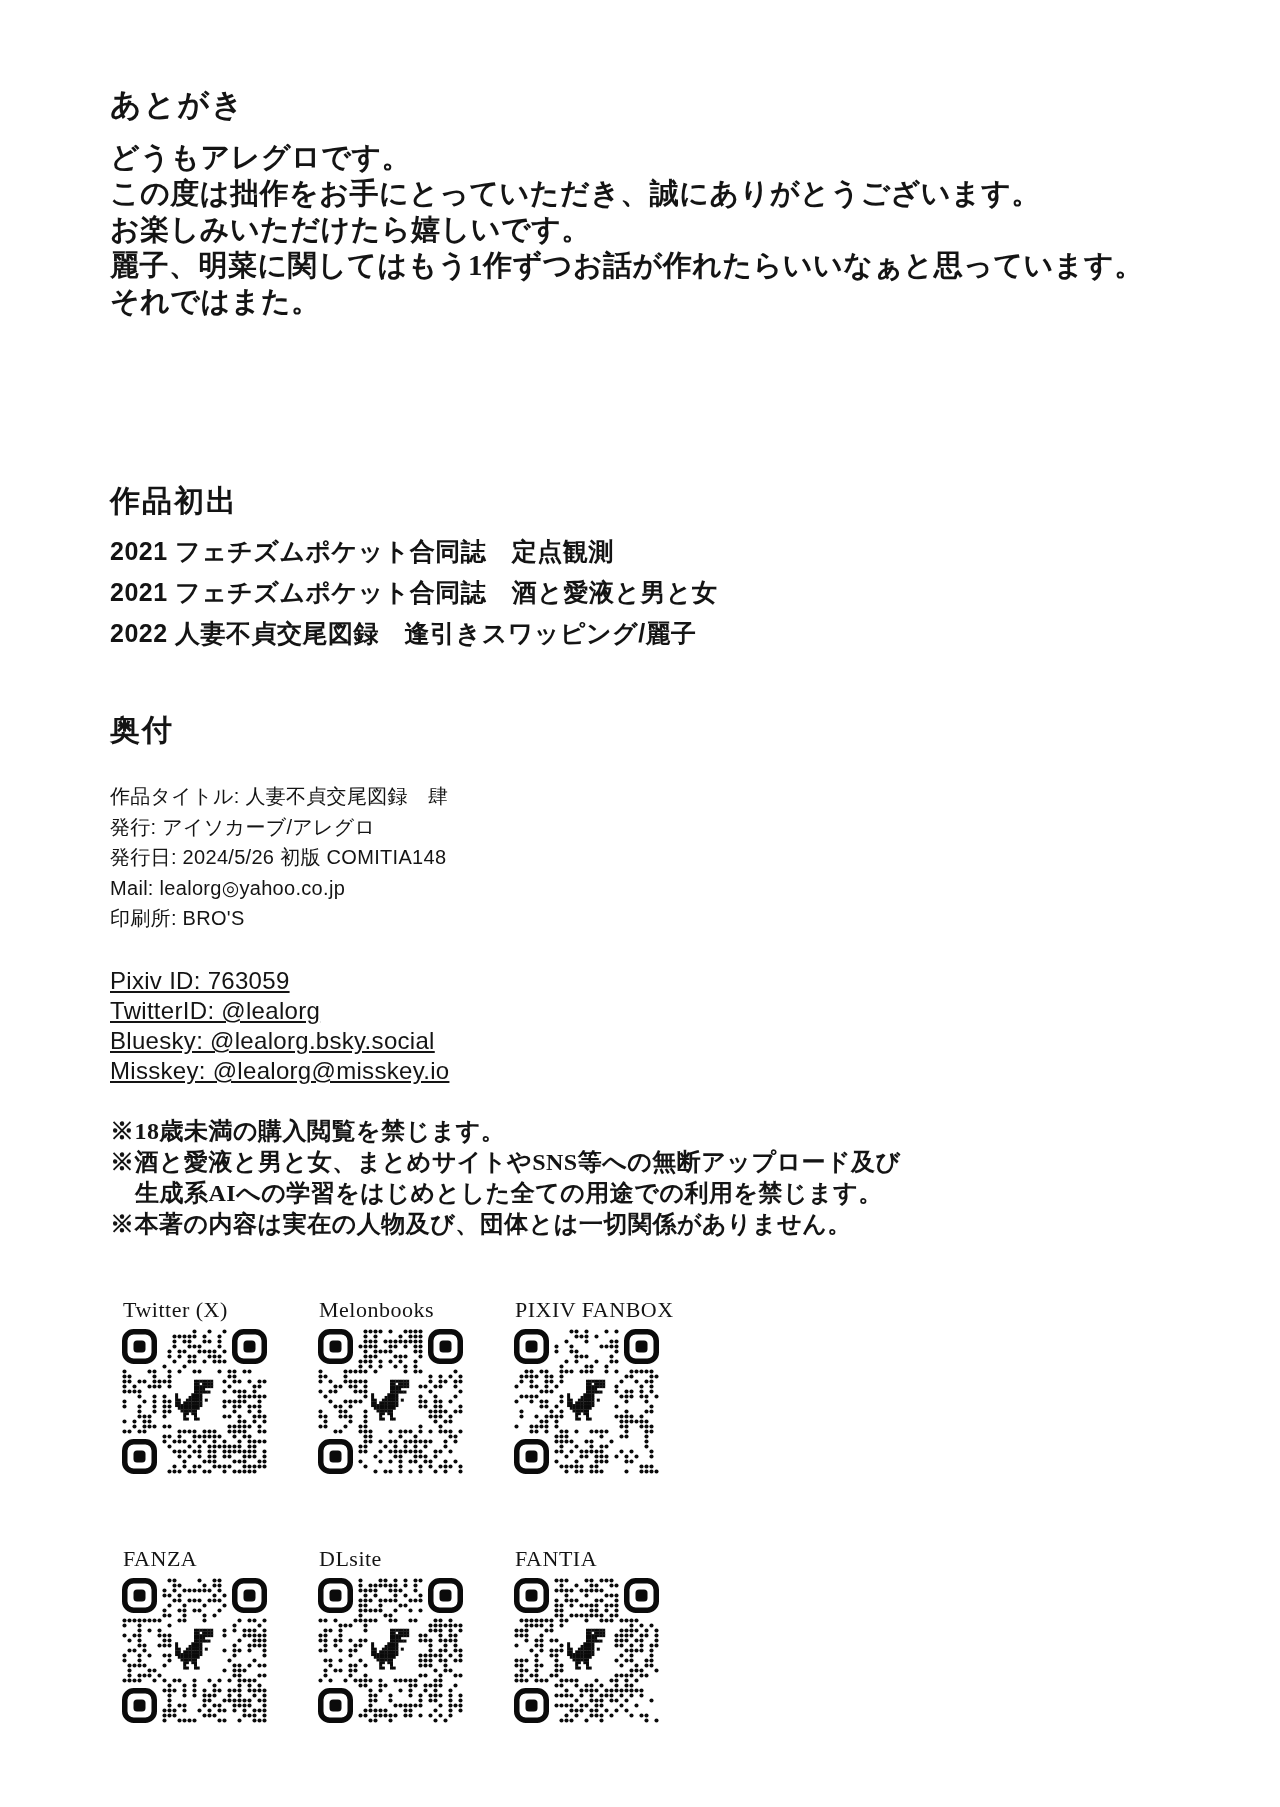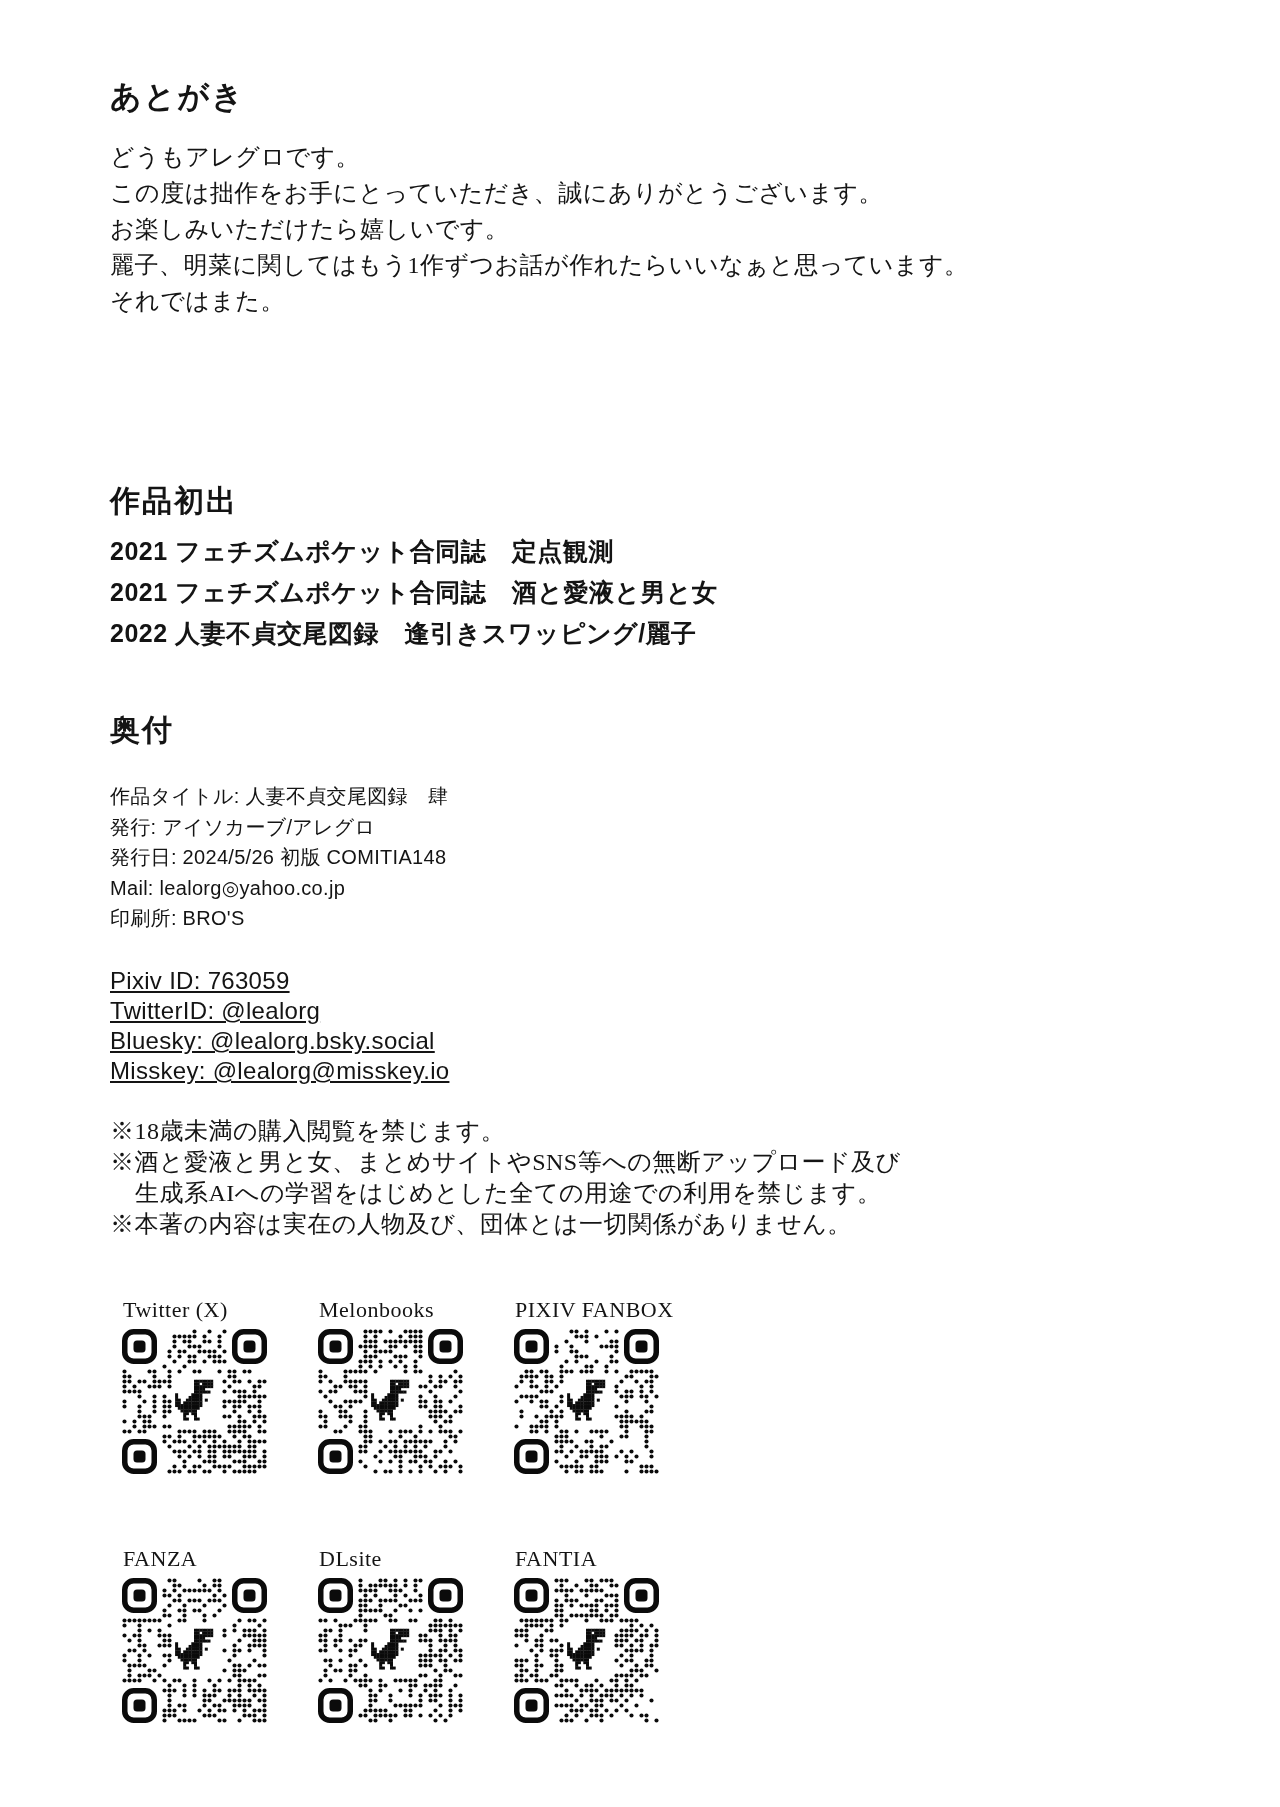--- a/index.html
+++ b/index.html
@@ -11,30 +11,30 @@
     background:#ffffff;
     color:#141414;
     overflow:hidden;
   }
   .serif{font-family:"Liberation Serif","DejaVu Serif",serif;}
   .sans{font-family:"Liberation Sans","DejaVu Sans",sans-serif;}
 
   .abs{position:absolute;left:110px;}
 
   .h-afterword{
-    top:76px;
+    top:84px;
     font-size:31px;
     font-weight:700;
     letter-spacing:2px;
   }
   .afterword-body{
     top:139px;
-    font-size:24px;
+    font-size:29px;
     line-height:36px;
-    font-weight:400;
+    font-weight:700;
     letter-spacing:0.5px;
     white-space:nowrap;
   }
 
   .h-section{
     font-size:30px;
     font-weight:700;
     letter-spacing:2px;
   }
   .h-shoshutsu{top:481px;}
@@ -63,21 +63,21 @@
     font-weight:500;
     letter-spacing:0.3px;
     white-space:nowrap;
     text-decoration:underline;
   }
 
   .notice-lines{
     top:1116px;
     font-size:24px;
     line-height:31px;
-    font-weight:400;
+    font-weight:700;
     letter-spacing:0.5px;
     white-space:nowrap;
   }
   .notice-lines .indent{padding-left:25px;}
 
   .qr-item{
     position:absolute;
     width:150px;
   }
   .qr-label{

